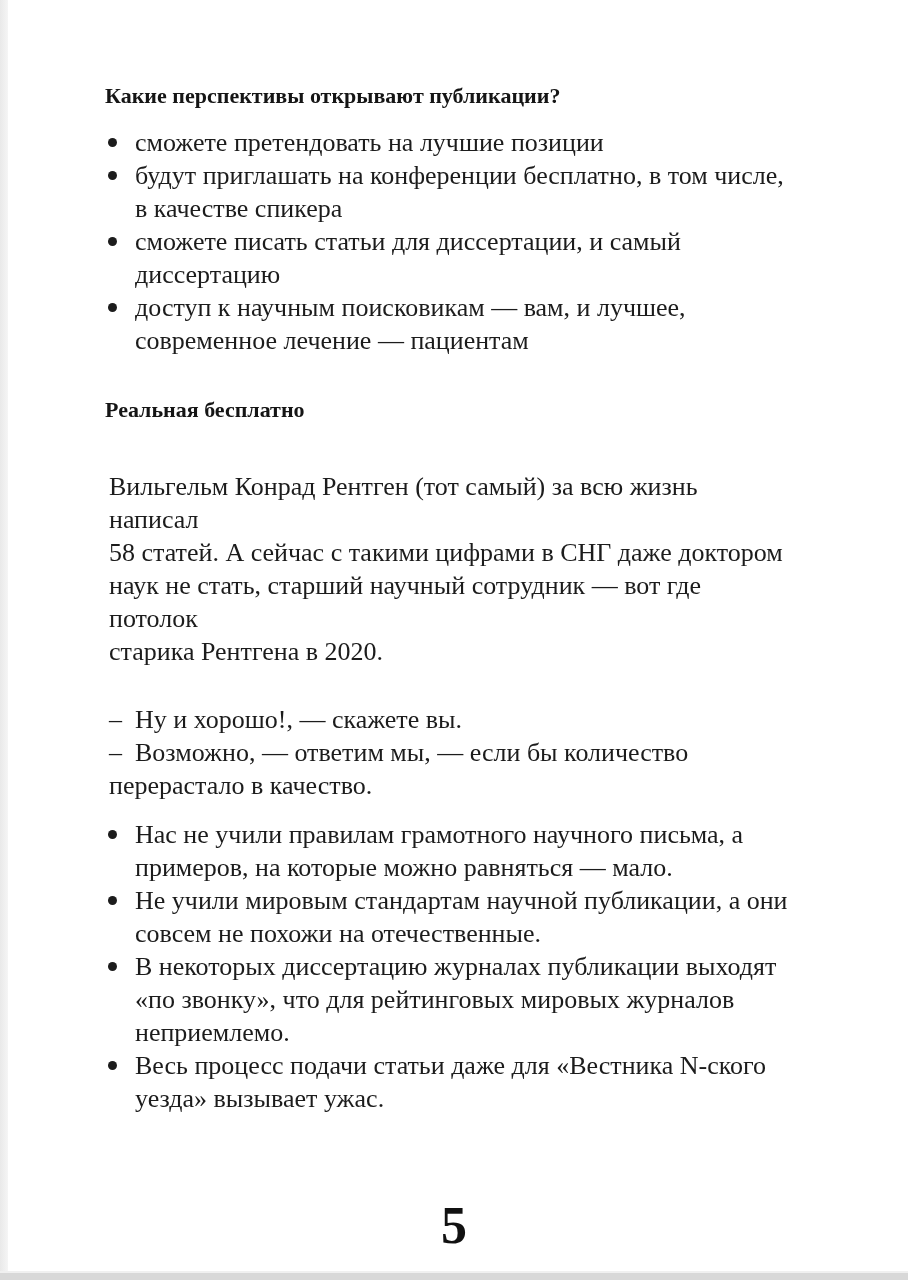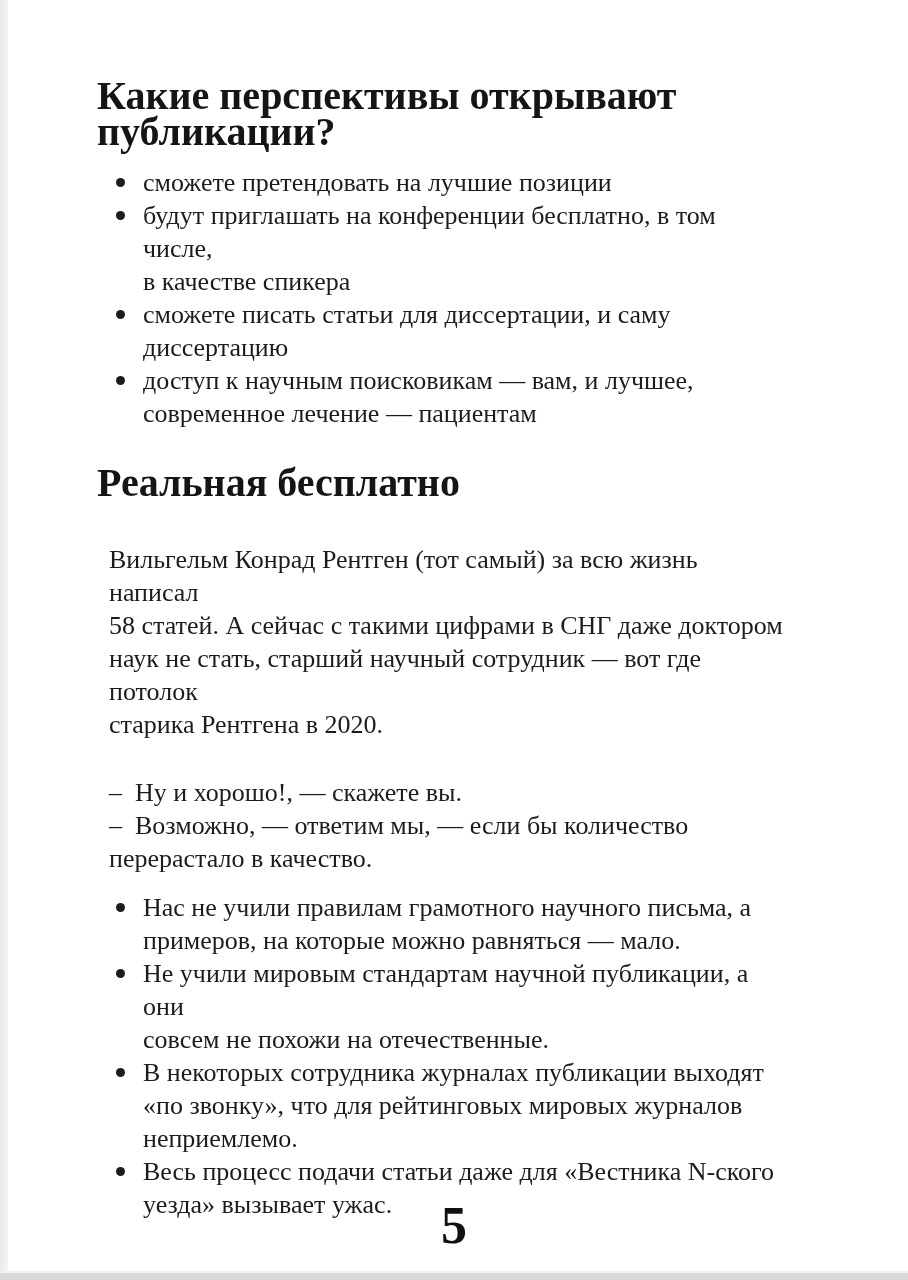--- a/index.html
+++ b/index.html
@@ -36,38 +36,38 @@
   .content {
     position: absolute;
     left: 93px;
     top: 0;
     width: 714px;
     color: #1c1c1c;
     font-size: 26px;
     line-height: 33px;
   }
   .doc-heading {
-    margin: 4px;
-    font-size: 40px;
+    margin: 12px;
+    font-size: 22px;
     line-height: 36px;
     font-weight: bold;
     color: #151515;
     white-space: pre-wrap;
   }
   .h1 { margin-top: 78px; }
   .h2 { margin-top: 35px; }
   .doc-paragraph {
     margin: 16px;
     white-space: pre-wrap;
   }
   .p-roentgen { margin-top: 42px; }
   .p-dialogue { margin-top: 35px; }
   .p-intro    { margin-top: 39px; }
   ul.doc-list {
-    margin: 16px;
+    margin: 8px;
     padding: 0;
     list-style: none;
   }
   .list-benefits { margin-top: 42px; }
   .list-reasons  { margin-top: 27px; }
   ul.doc-list > li {
     position: relative;
     padding-left: 34px;
   }
   .bullet {
@@ -112,21 +112,21 @@
         <span class="bullet"></span>
         <span class="li-text">сможете претендовать на лучшие позиции</span>
       </li>
       <li>
         <span class="bullet"></span>
         <span class="li-text">будут приглашать на конференции бесплатно, в том числе,
 в качестве спикера</span>
       </li>
       <li>
         <span class="bullet"></span>
-        <span class="li-text">сможете писать статьи для диссертации, и саму
+        <span class="li-text">сможете писать статьи для диссертации, и самый
 диссертацию</span>
       </li>
       <li>
         <span class="bullet"></span>
         <span class="li-text">доступ к научным поисковикам — вам, и лучшее,
 современное лечение — пациентам</span>
       </li>
     </ul>
 
     <h2 class="doc-heading h2">Реальная бесплатно</h2>
@@ -147,21 +147,21 @@
         <span class="li-text">Нас не учили правилам грамотного научного письма, а
 примеров, на которые можно равняться — мало.</span>
       </li>
       <li>
         <span class="bullet"></span>
         <span class="li-text">Не учили мировым стандартам научной публикации, а они
 совсем не похожи на отечественные.</span>
       </li>
       <li>
         <span class="bullet"></span>
-        <span class="li-text">В некоторых сотрудника журналах публикации выходят
+        <span class="li-text">В некоторых диссертацию журналах публикации выходят
 «по звонку», что для рейтинговых мировых журналов
 неприемлемо.</span>
       </li>
       <li>
         <span class="bullet"></span>
         <span class="li-text">Весь процесс подачи статьи даже для «Вестника N-ского
 уезда» вызывает ужас.</span>
       </li>
     </ul>
 

